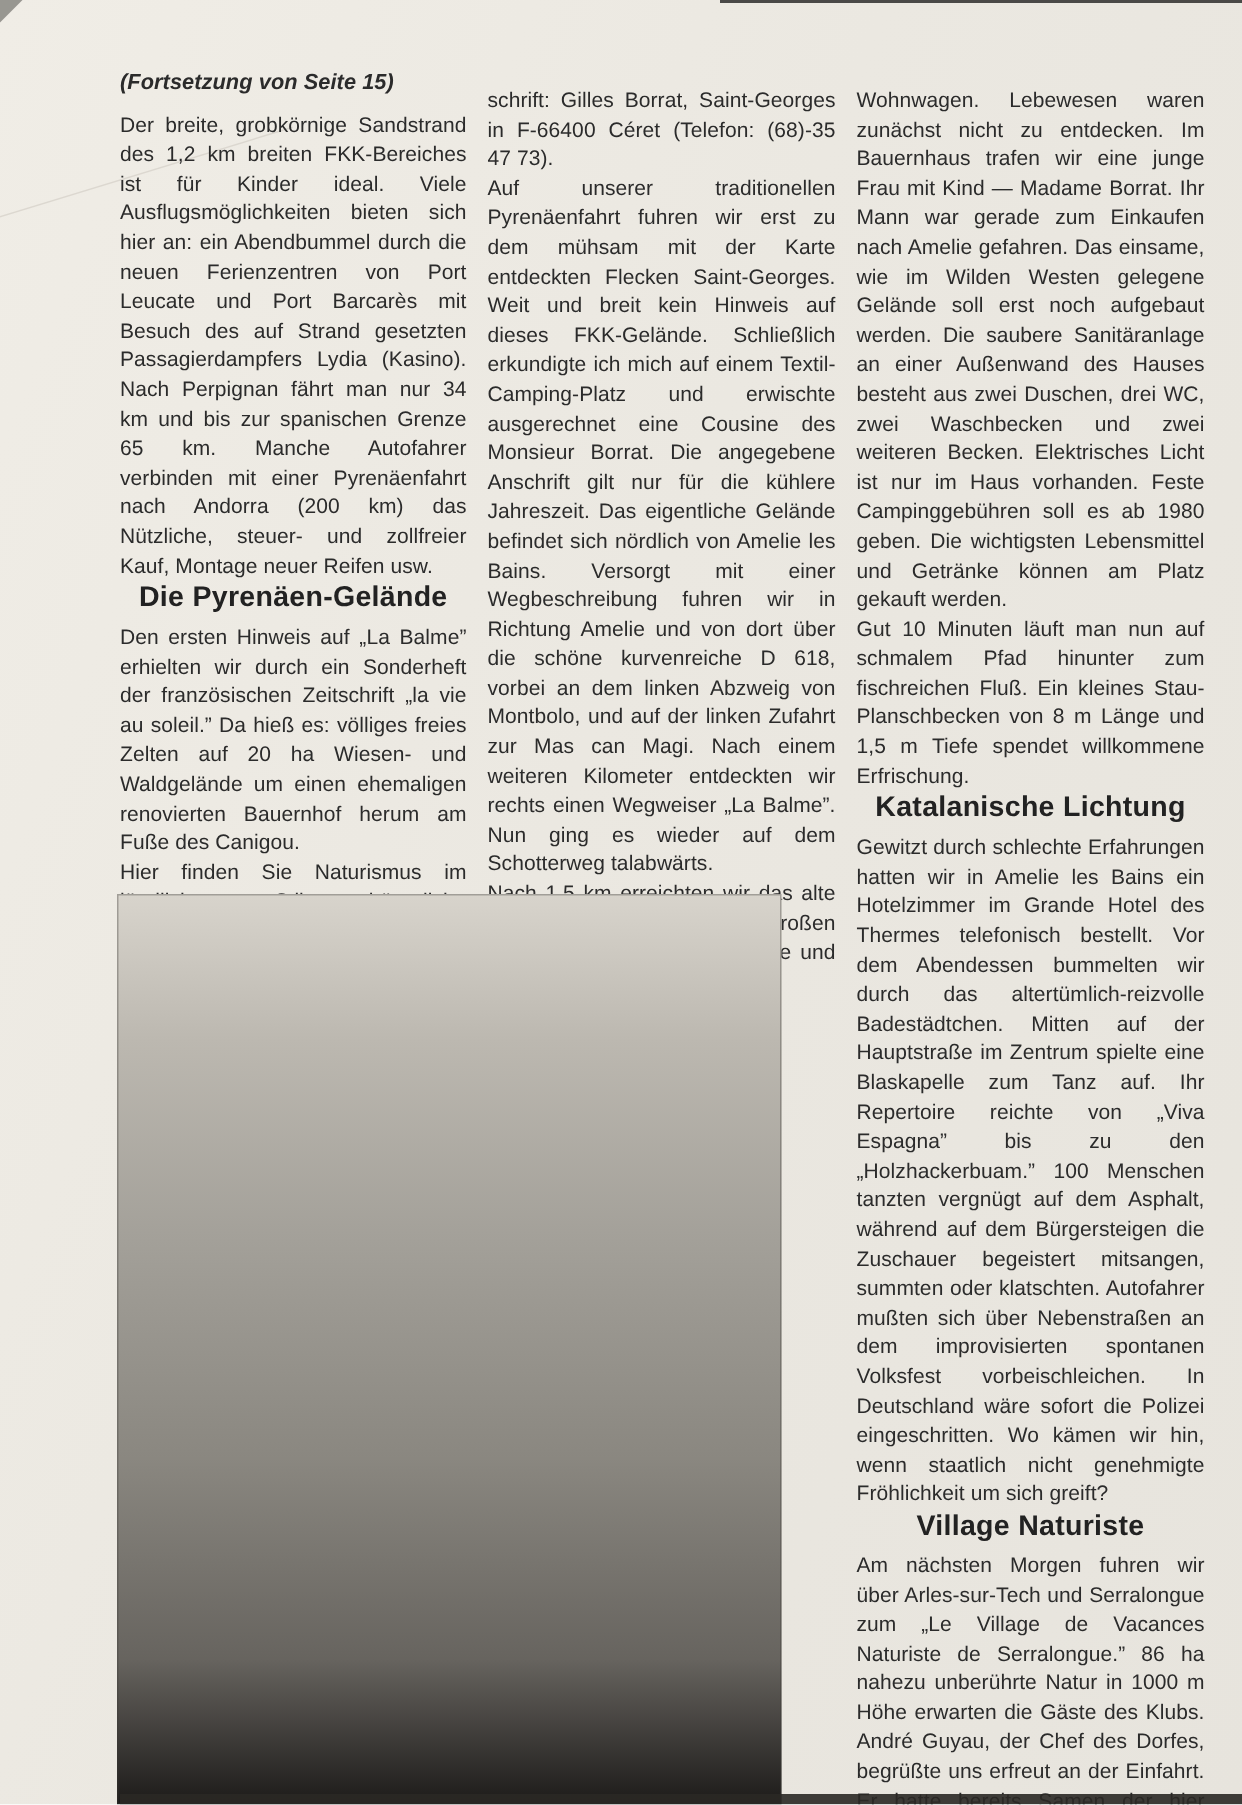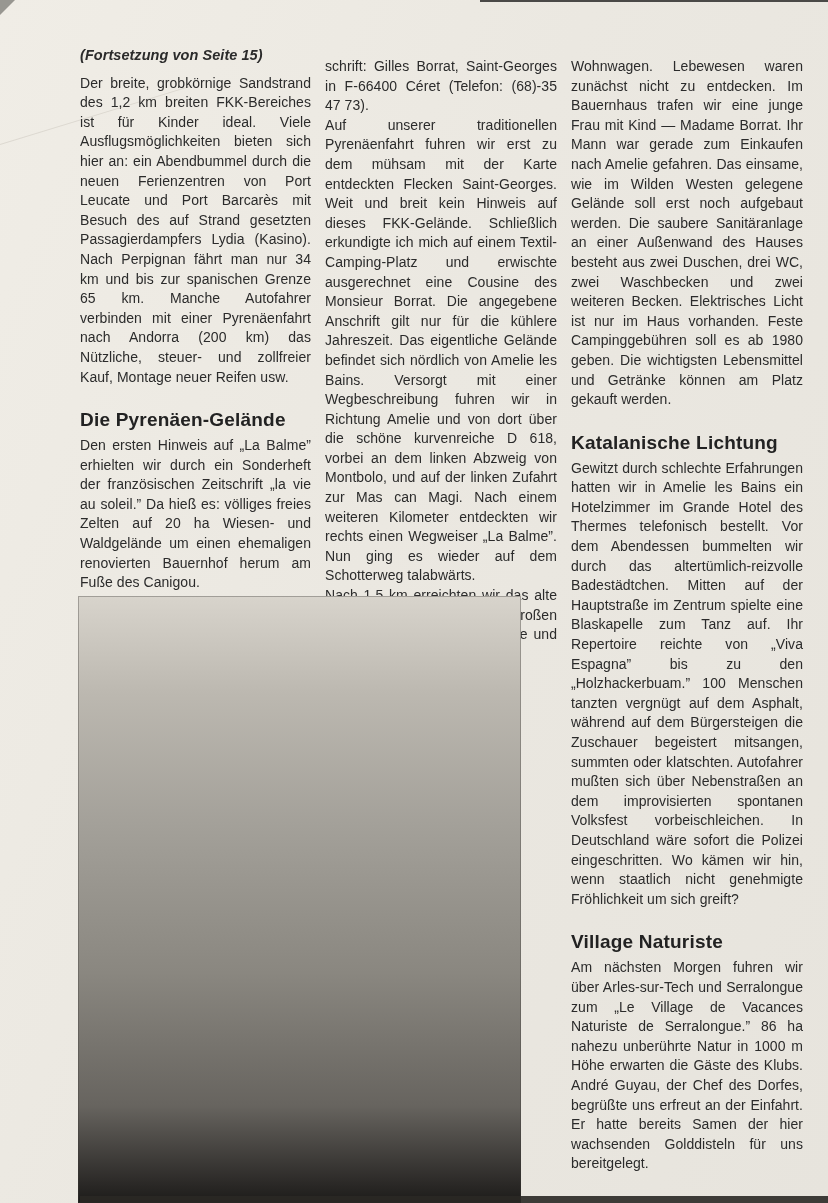--- a/index.html
+++ b/index.html
@@ -52,25 +52,25 @@
   #col3 { left: 571px; top: 57px; }
 
   .para { margin: 0; }
   .note {
     margin: 0 0 8px 0;
     font-weight: bold;
     font-style: italic;
     font-size: 14.5px;
   }
   .heading {
-    margin: 21px 0 5px 0;
+    margin: 0 0 5px 0;
     font-size: 19px;
     font-weight: bold;
     line-height: 23px;
-    text-align: left;
+    text-align: center;
     letter-spacing: .2px;
     color: #222;
   }
 
   
   .photo-placeholder {
     position: absolute;
     left: 78px; top: 596px;
     width: 443px; height: 607px;
     background: linear-gradient(180deg,
@@ -97,20 +97,21 @@
   </div>
 
   <div id="col2" class="col">
     <p class="para">schrift: Gilles Borrat, Saint-Georges in F-66400 Céret (Telefon: (68)-35 47 73).</p>
     <p class="para">Auf unserer traditionellen Pyrenäenfahrt fuhren wir erst zu dem mühsam mit der Karte entdeckten Flecken Saint-Georges. Weit und breit kein Hinweis auf dieses FKK-Gelände. Schließlich erkundigte ich mich auf einem Textil-Camping-Platz und erwischte ausgerechnet eine Cousine des Monsieur Borrat. Die angegebene Anschrift gilt nur für die kühlere Jahreszeit. Das eigentliche Gelände befindet sich nördlich von Amelie les Bains. Versorgt mit einer Wegbeschreibung fuhren wir in Richtung Amelie und von dort über die schöne kurvenreiche D 618, vorbei an dem linken Abzweig von Montbolo, und auf der linken Zufahrt zur Mas can Magi. Nach einem weiteren Kilometer entdeckten wir rechts einen Wegweiser „La Balme”. Nun ging es wieder auf dem Schotterweg talabwärts.</p>
     <p class="para">Nach 1,5 km erreichten wir das alte Bauernhaus auf einer großen Lichtung. Wir zählten fünf Zelte und drei</p>
   </div>
 
   <div id="col3" class="col">
     <p class="para">Wohnwagen. Lebewesen waren zunächst nicht zu entdecken. Im Bauernhaus trafen wir eine junge Frau mit Kind — Madame Borrat. Ihr Mann war gerade zum Einkaufen nach Amelie gefahren. Das einsame, wie im Wilden Westen gelegene Gelände soll erst noch aufgebaut werden. Die saubere Sanitäranlage an einer Außenwand des Hauses besteht aus zwei Duschen, drei WC, zwei Waschbecken und zwei weiteren Becken. Elektrisches Licht ist nur im Haus vorhanden. Feste Campinggebühren soll es ab 1980 geben. Die wichtigsten Lebensmittel und Getränke können am Platz gekauft werden.</p>
+    <p class="para">Gut 10 Minuten läuft man nun auf schmalem Pfad hinunter zum fischreichen Fluß. Ein kleines Stau-Planschbecken von 8 m Länge und 1,5 m Tiefe spendet willkommene Erfrischung.</p>
     <h2 class="heading">Katalanische Lichtung</h2>
     <p class="para">Gewitzt durch schlechte Erfahrungen hatten wir in Amelie les Bains ein Hotelzimmer im Grande Hotel des Thermes telefonisch bestellt. Vor dem Abendessen bummelten wir durch das altertümlich-reizvolle Badestädtchen. Mitten auf der Hauptstraße im Zentrum spielte eine Blaskapelle zum Tanz auf. Ihr Repertoire reichte von „Viva Espagna” bis zu den „Holzhackerbuam.” 100 Menschen tanzten vergnügt auf dem Asphalt, während auf dem Bürgersteigen die Zuschauer begeistert mitsangen, summten oder klatschten. Autofahrer mußten sich über Nebenstraßen an dem improvisierten spontanen Volksfest vorbeischleichen. In Deutschland wäre sofort die Polizei eingeschritten. Wo kämen wir hin, wenn staatlich nicht genehmigte Fröhlichkeit um sich greift?</p>
     <h2 class="heading">Village Naturiste</h2>
     <p class="para">Am nächsten Morgen fuhren wir über Arles-sur-Tech und Serralongue zum „Le Village de Vacances Naturiste de Serralongue.” 86 ha nahezu unberührte Natur in 1000 m Höhe erwarten die Gäste des Klubs. André Guyau, der Chef des Dorfes, begrüßte uns erfreut an der Einfahrt. Er hatte bereits Samen der hier wachsenden Golddisteln für uns bereitgelegt.</p>
   </div>
 
   <div class="photo-placeholder"></div>
 
   <div class="edge-bottom"></div>
 

